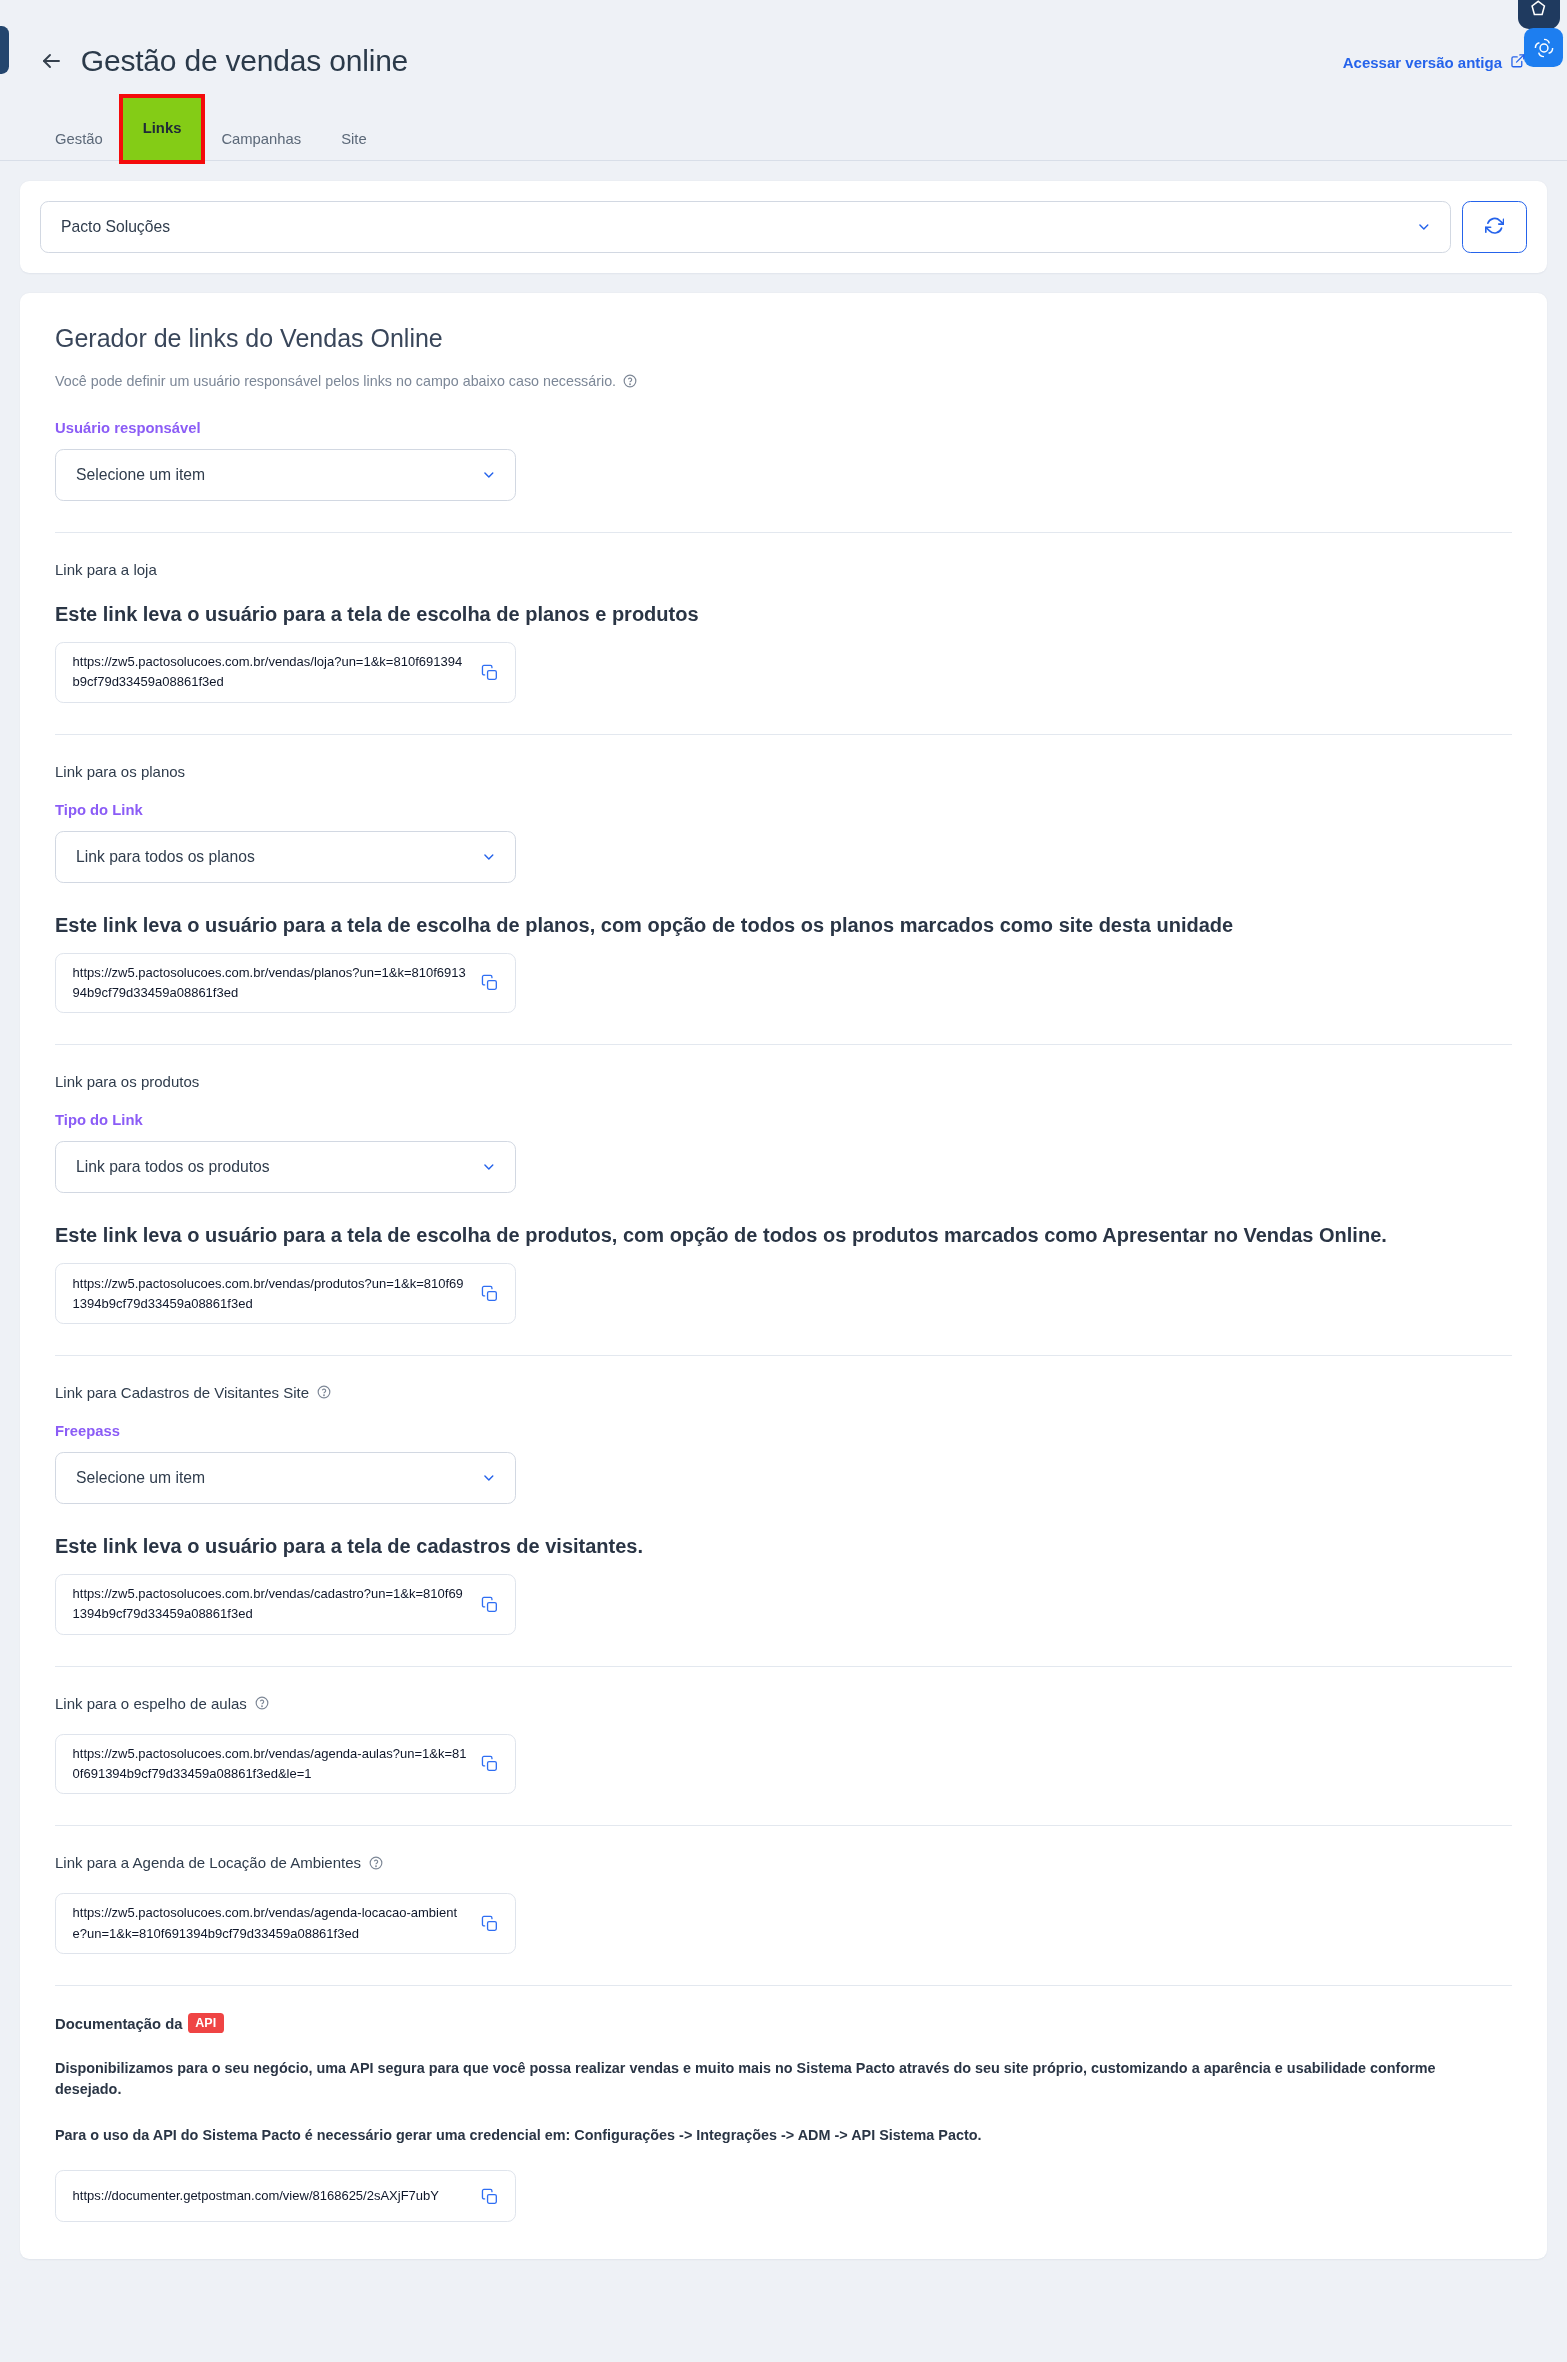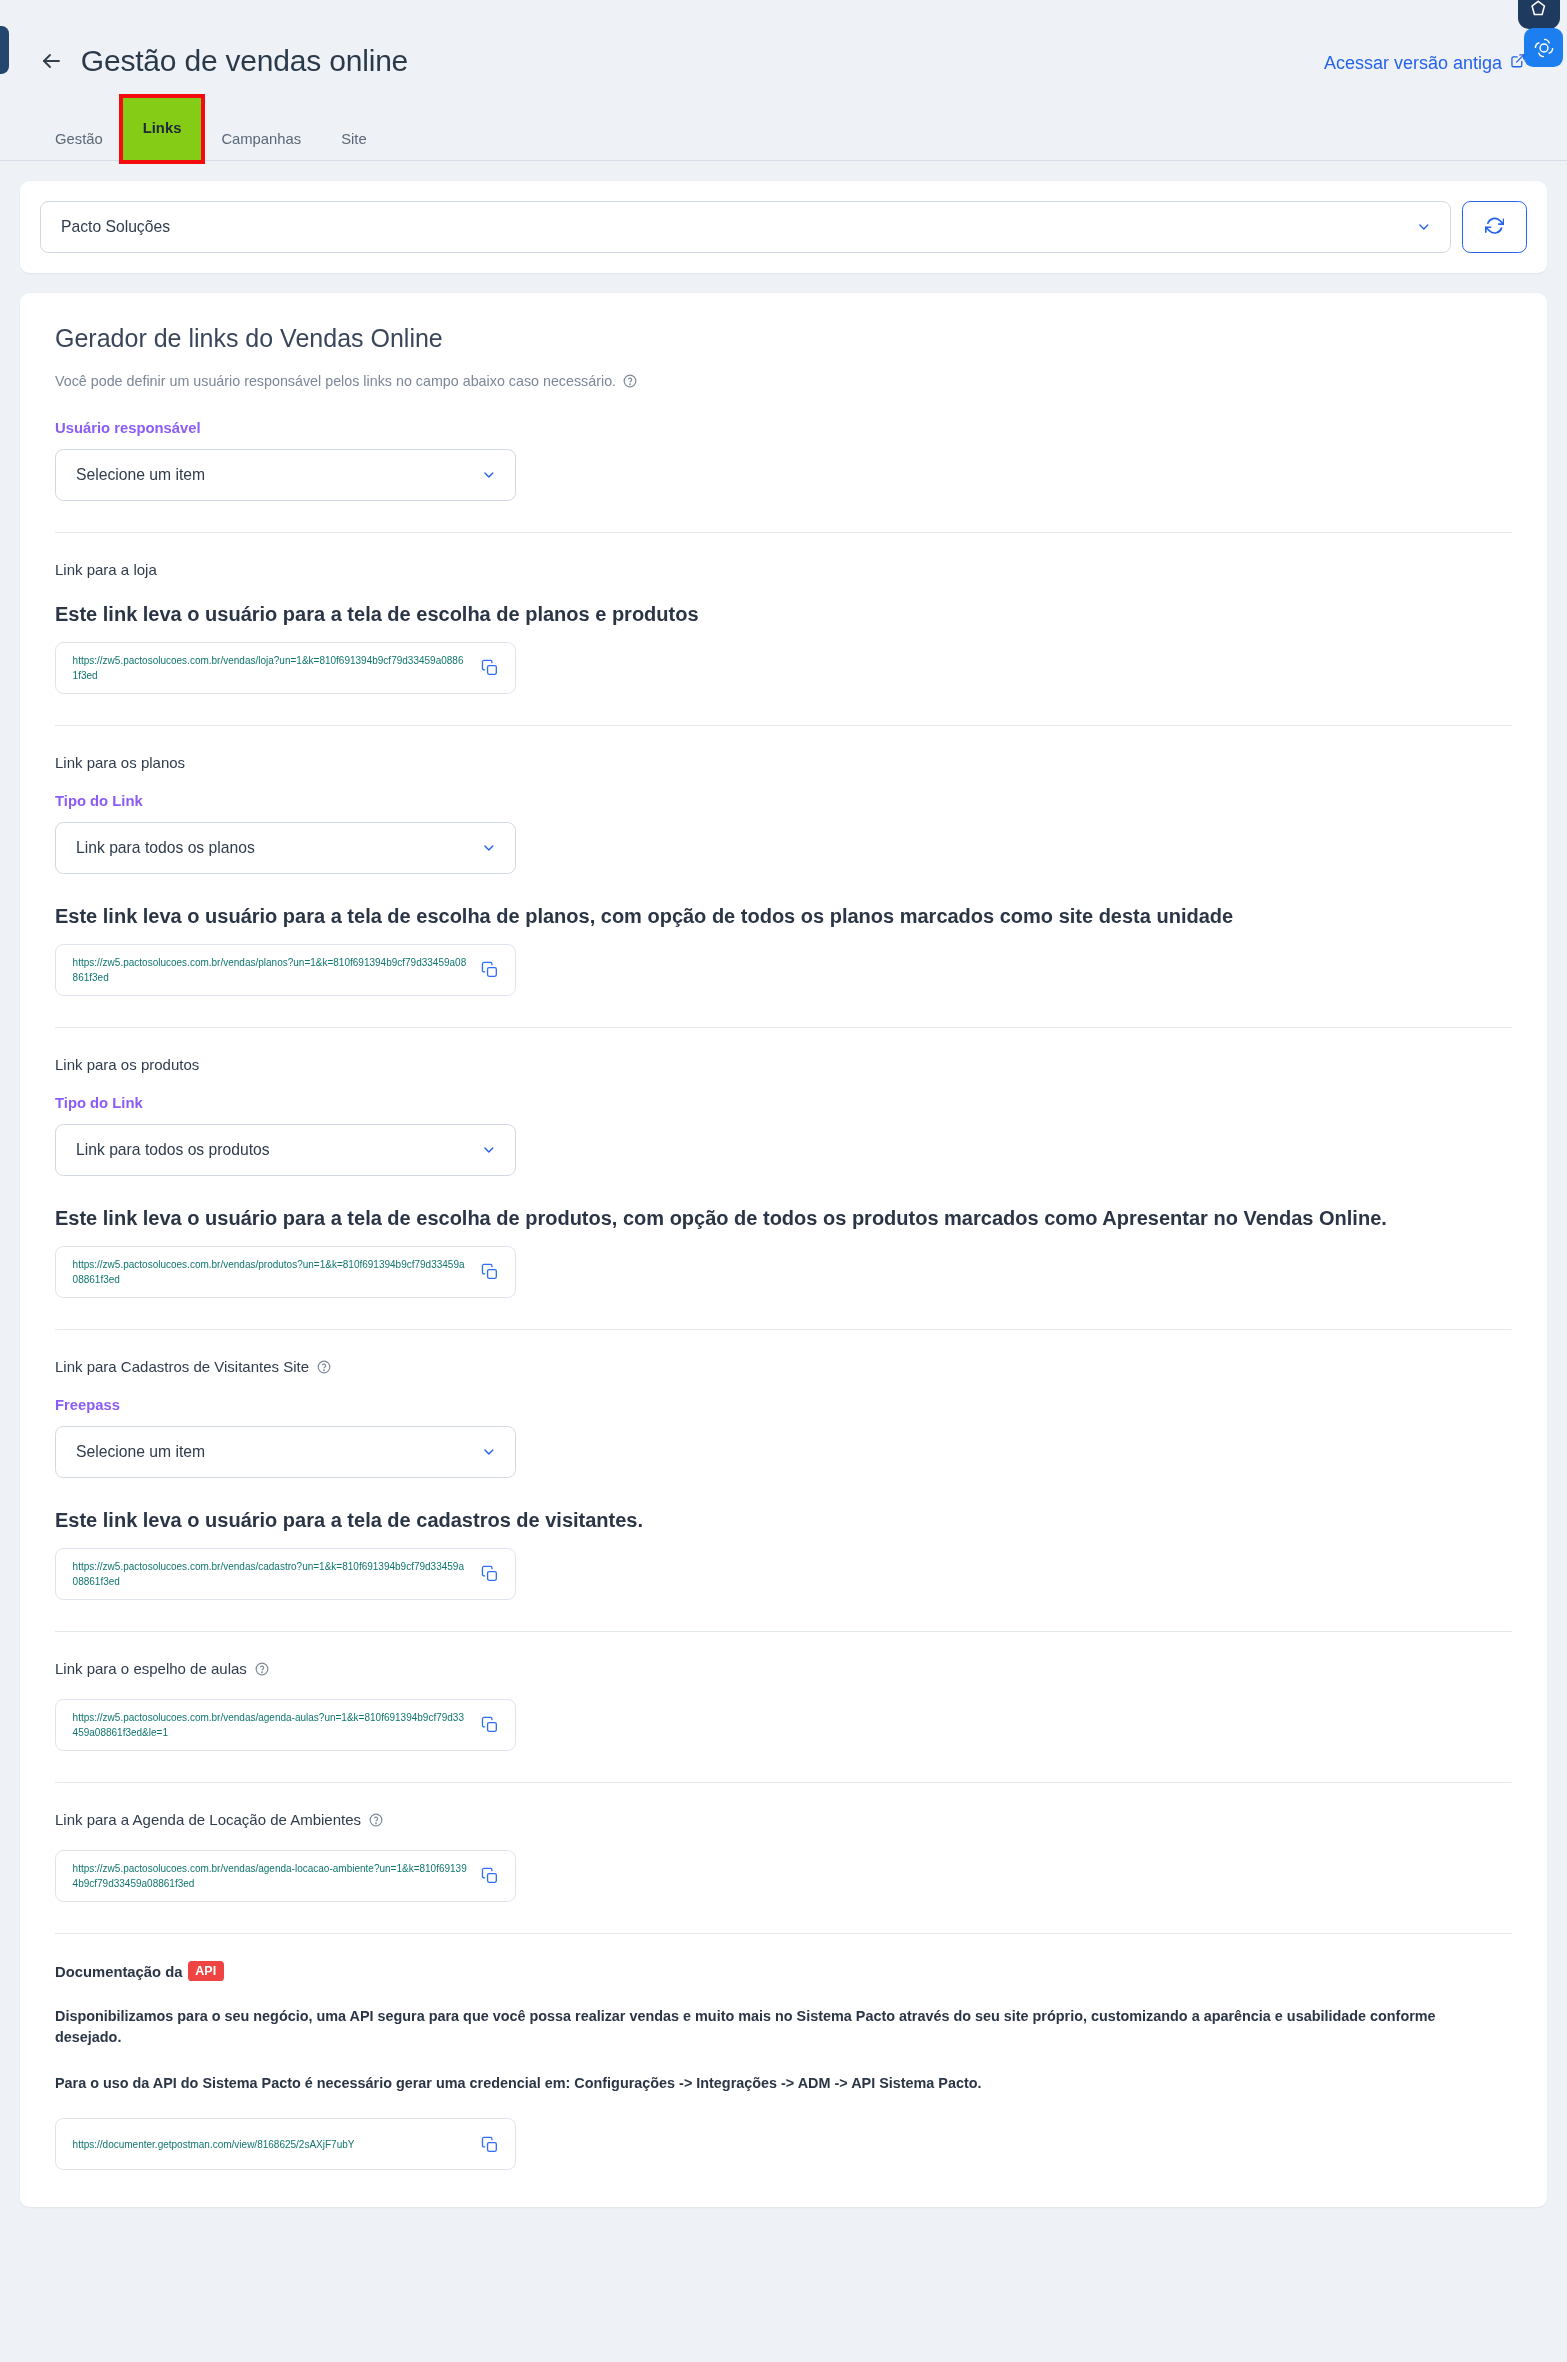--- a/index.html
+++ b/index.html
@@ -34,21 +34,21 @@
   .back-arrow {
     width: 31px; height: 31px; display: flex; align-items: center; justify-content: center;
     color: #35404d; margin-right: 14.8px; cursor: pointer; flex: 0 0 auto;
   }
   .page-title {
     font-size: 30px; font-weight: 400; color: #2b3a4a; letter-spacing: -0.2px;
   }
   .legacy-link {
     position: absolute; right: 41px; top: 53px;
     display: flex; align-items: center; gap: 8.3px;
-    color: #2563eb; font-size: 18px; font-weight: 400; cursor: pointer;
+    color: #2563eb; font-size: 15px; font-weight: 700; cursor: pointer;
   }
 
   
   .tabs {
     display: flex; align-items: flex-end; gap: 0;
     padding: 0 35px; margin-top: 33px;
     border-bottom: 0.9px solid #d8dee8;
   }
   .tab {
     font-size: 14.8px; color: #5b6878; padding: 9.2px 20px 13px 20px;
@@ -112,21 +112,21 @@
     line-height: 1.45;
   }
   .desc .em { font-weight: 700; }
 
   .link-box {
     width: 461px; min-height: 52px; border: 0.9px solid #dfe4ec; border-radius: 8.3px;
     display: flex; align-items: center; justify-content: space-between;
     padding: 9.2px 16.6px 9.2px 16.6px; gap: 13px; background: #fff;
   }
   .link-text {
-    font-size: 10px; color: #0f766e; line-height: 1.55;
+    font-size: 13px; color: #0f172a; line-height: 1.55;
     word-break: break-all; flex: 1 1 auto;
   }
   .copy-btn { flex: 0 0 auto; display: flex; align-items: center; color: #2f6ef3; cursor: pointer; }
 
   .api-badge {
     display: inline-flex; align-items: center; justify-content: center;
     background: #ef4444; color: #fff; font-size: 12.5px; font-weight: 700;
     border-radius: 3.7px; padding: 2.8px 7.4px; margin-left: 5.5px;
     transform: translateY(-0.9px);
   }

